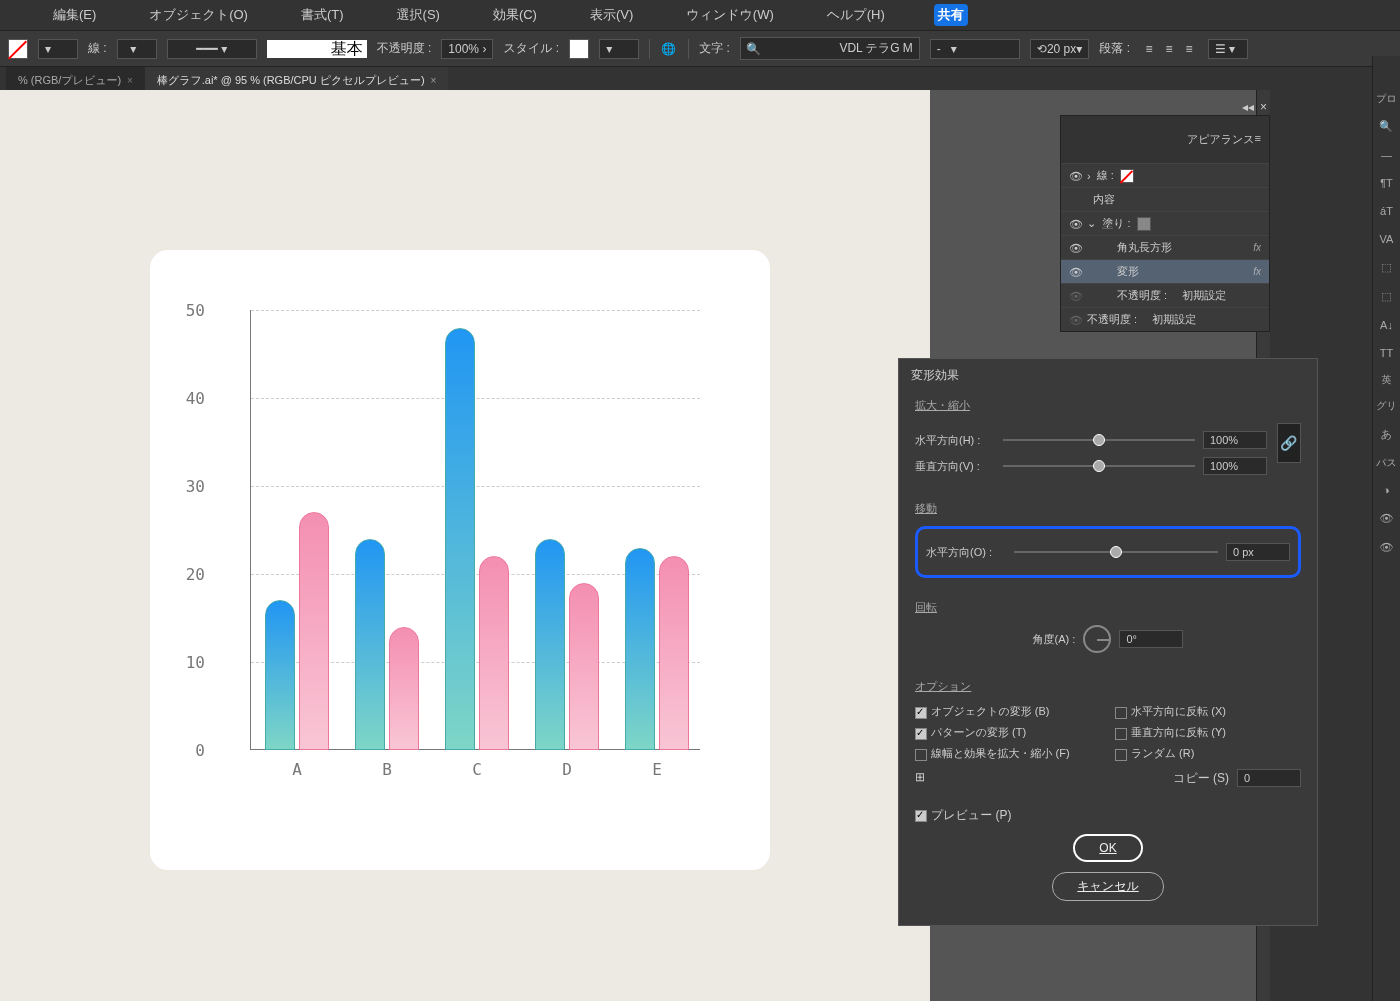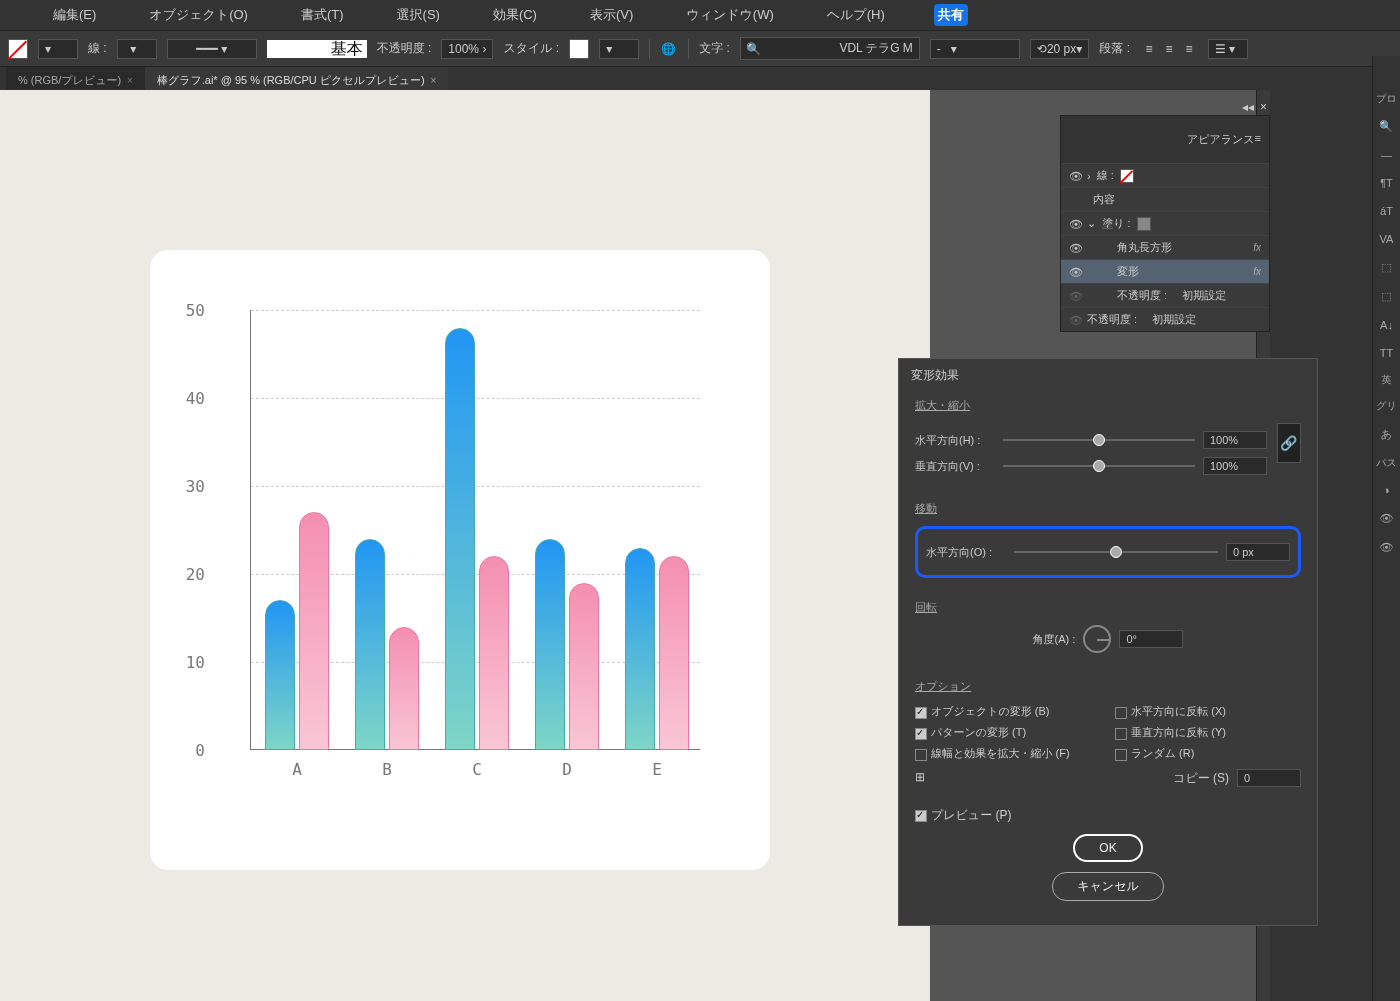--- a/index.html
+++ b/index.html
@@ -72,21 +72,21 @@
 .link-icon { width: 24px; height: 40px; border: 1px solid #555; display: flex; align-items: center; justify-content: center; font-size: 14px; background:#222; }
 .angle-dial { width: 28px; height: 28px; border: 2px solid #888; border-radius: 50%; position: relative; }
 .angle-dial::after { content: ''; position: absolute; width: 12px; height: 2px; background: #888; top: 50%; left: 50%; transform-origin: left; }
 .checkrow { display: flex; gap: 30px; margin: 6px 0; font-size: 11px; }
 .checkrow label { display: flex; align-items: flex-end; gap: 4px; width: 170px; }
 .cb { width: 12px; height: 12px; border: 1px solid #888; display: inline-block; }
 .cb.on { background: #ccc; position: relative; }
 .cb.on::after { content: '✓'; color: #000; font-size: 10px; position: absolute; top: -2px; left: 0; }
 .dbtns { display: flex; justify-content: flex-end; gap: 10px; padding: 8px 16px; align-items: center; flex-direction: column; }
 .dbtns .prev { margin-right: auto; display: flex; align-items: center; gap: 4px; }
-.btn { border: 1px solid #aaa; background: transparent; color: #eee; padding: 5px 24px; border-radius: 14px; font-size: 12px; cursor: pointer; }
+.btn { border: 1px solid #aaa; background: transparent; color: #eee; padding: 5px 24px; border-radius: 14px; font-size: 12px; cursor: pointer; text-decoration: underline; }
 .btn.primary { border: 2px solid #fff; }
 .highlight-box { border: 3px solid #1b5afc; border-radius: 10px; padding: 6px 8px; margin: 4px 0; }
 .copies { display: flex; align-items: center; gap: 8px; justify-content: center; margin-top: 8px; }
 .copies .gridic { width: 16px; height: 16px; }
 
 
 .rail { position: absolute; top: 56px; right: 0; width: 28px; bottom: 0; background: #333; border-left: 1px solid #222; padding-top: 30px; }
 .rail div { padding: 8px 4px; text-align: center; font-size: 11px; color: #aaa; }
 .rail .lbl { writing-mode: horizontal-tb; font-size:10px; padding:6px 2px;}
 

